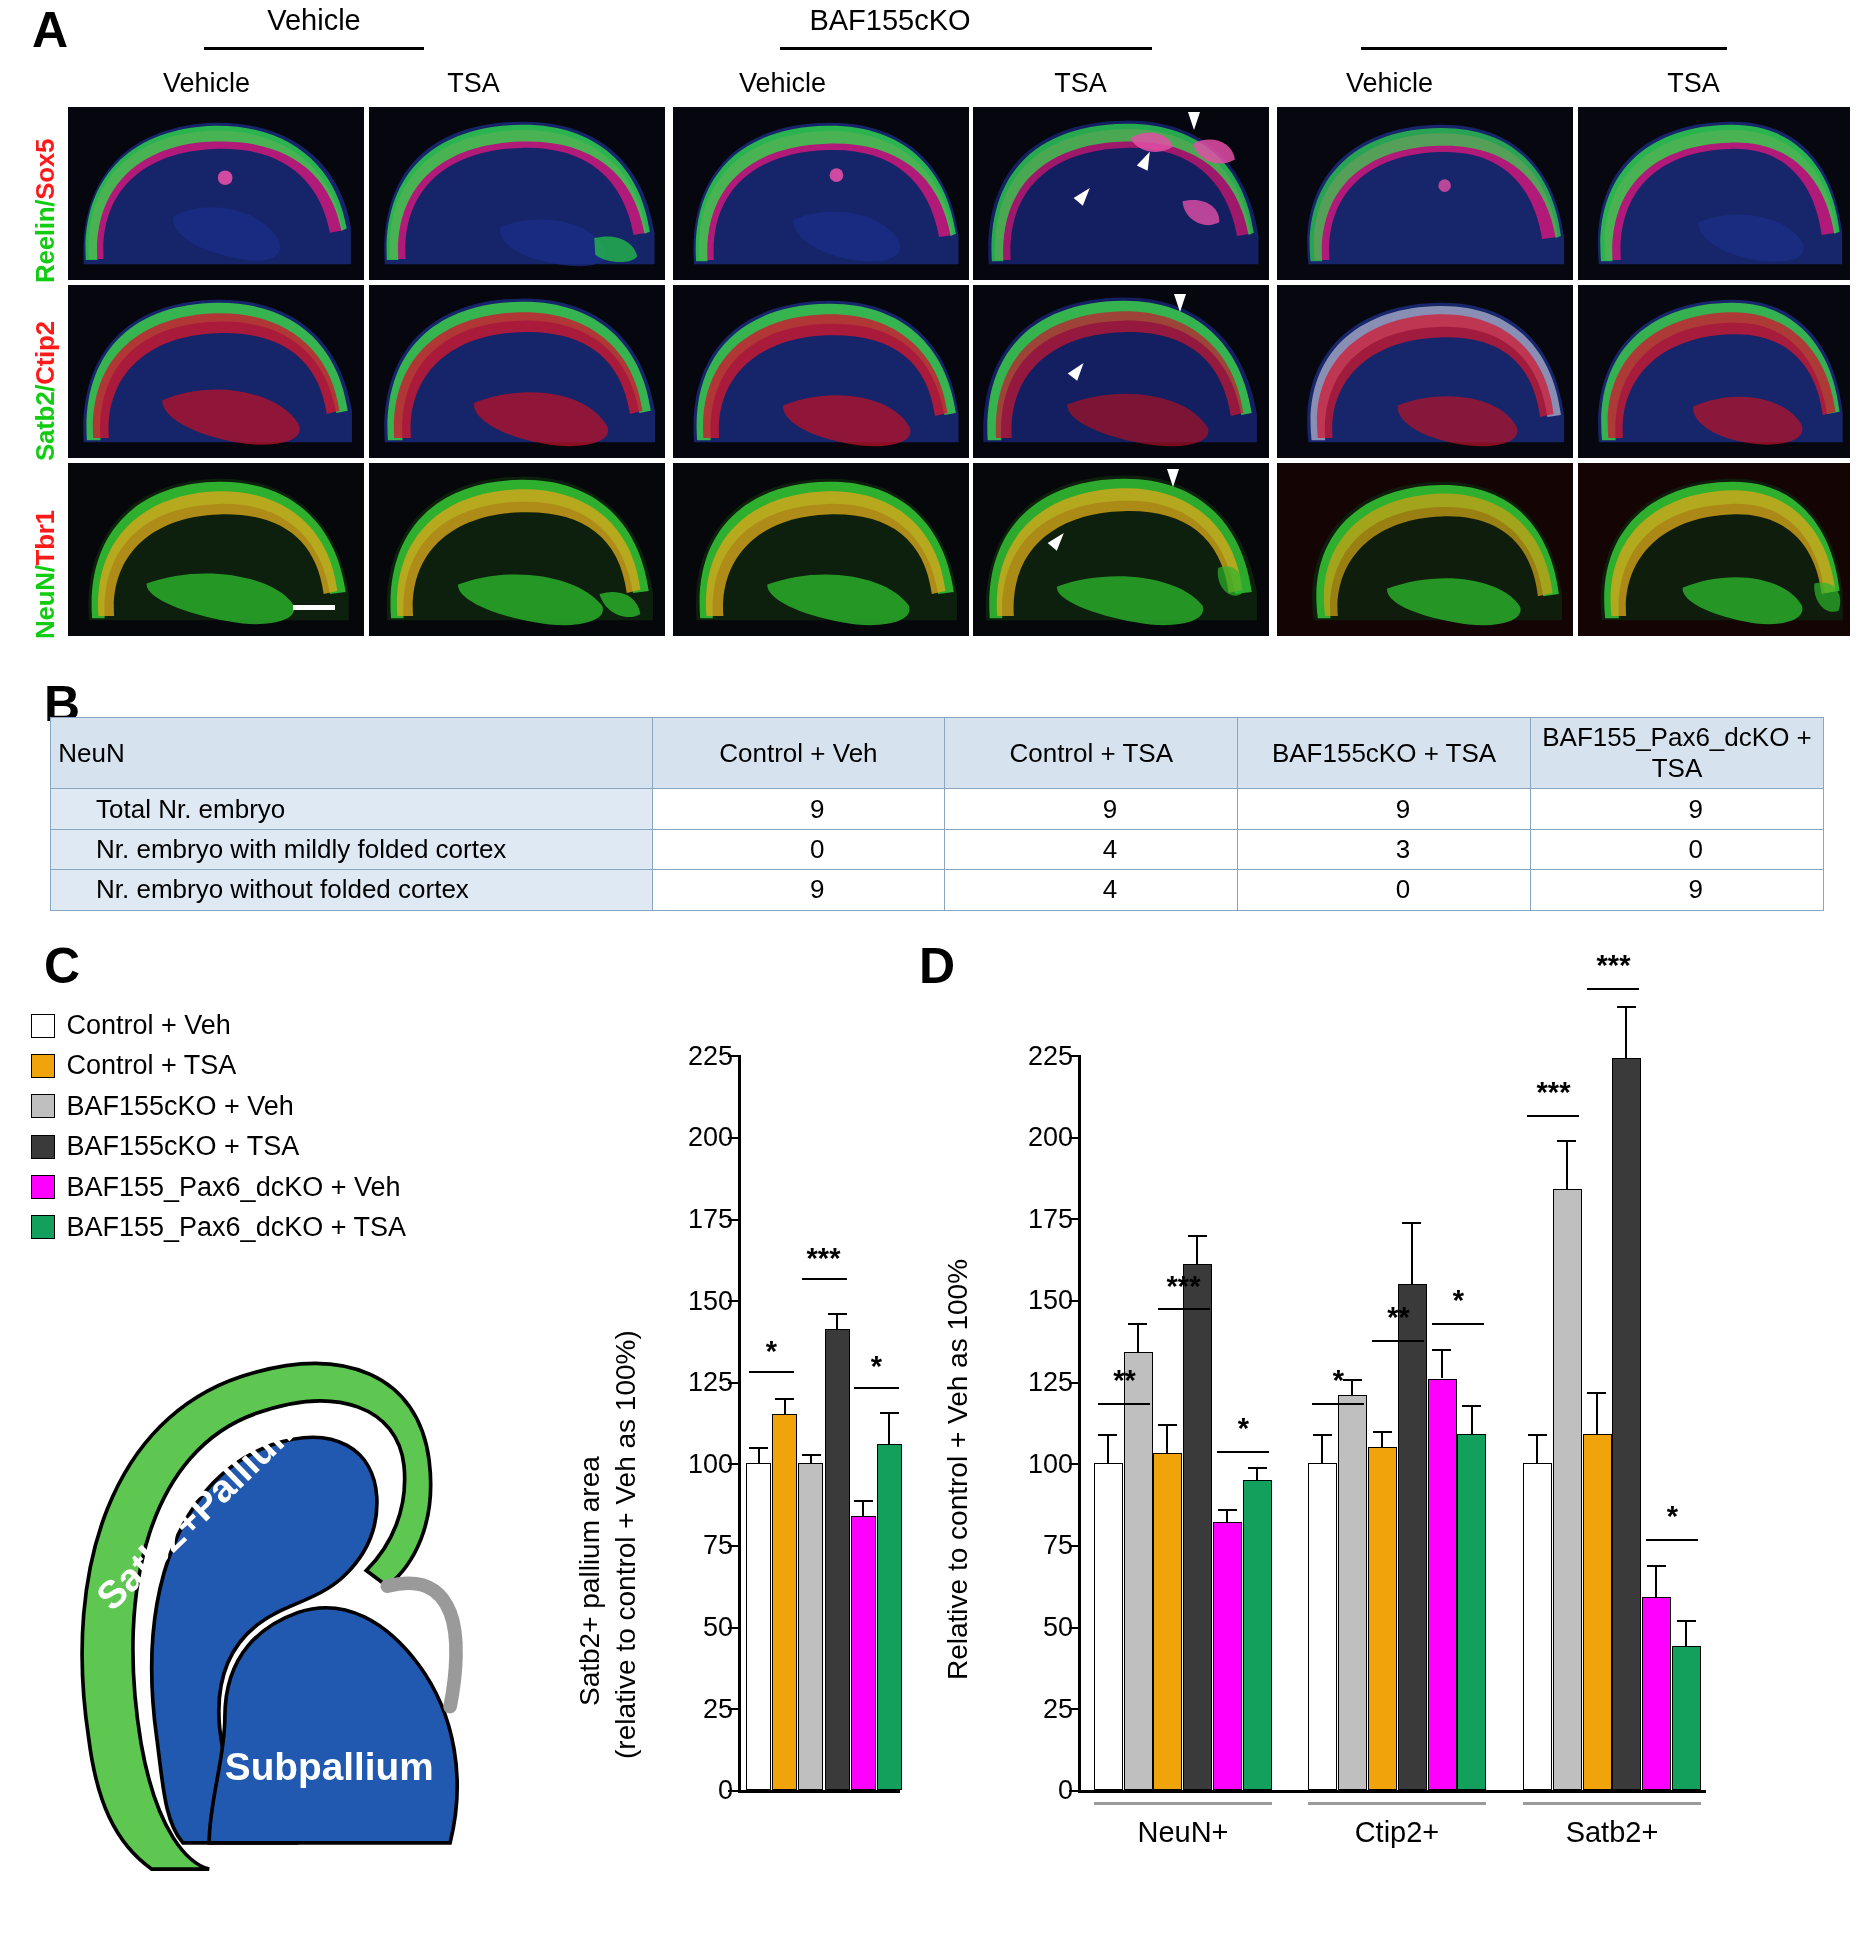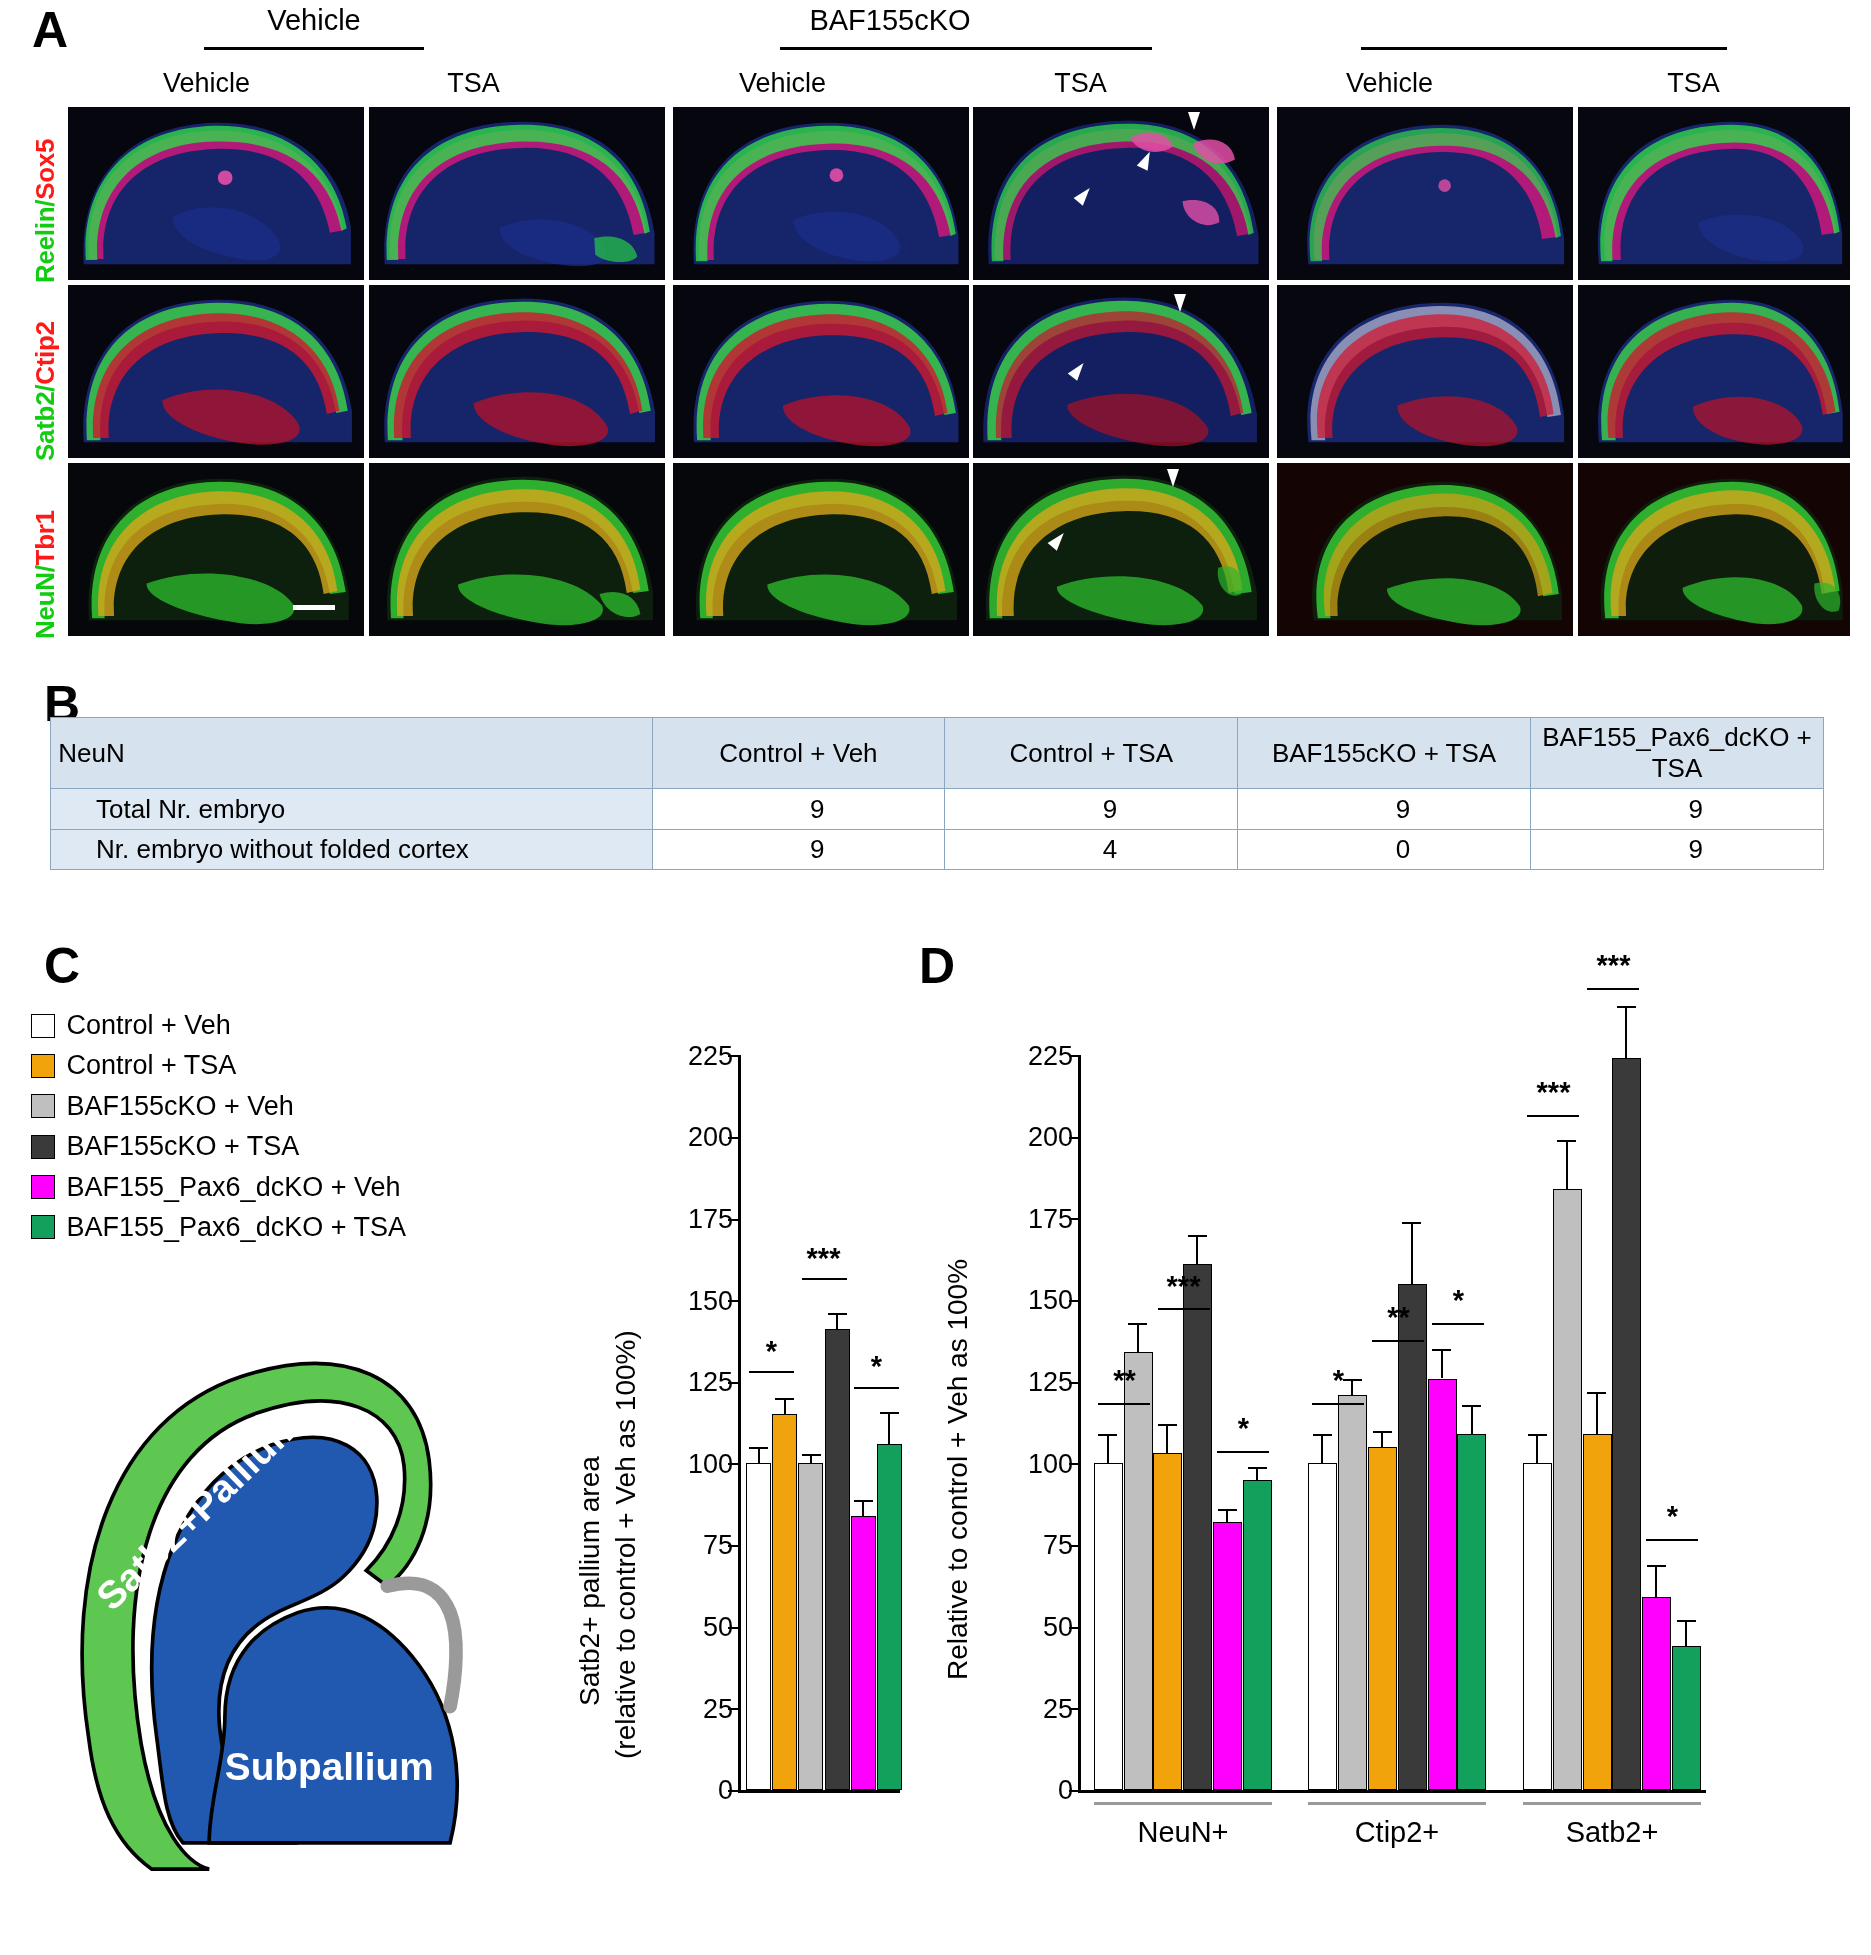--- a/index.html
+++ b/index.html
@@ -308,20 +308,27 @@
     </thead>
     <tbody>
       <tr>
         <td class="first">Total Nr. embryo</td>
         <td>9</td>
         <td>9</td>
         <td>9</td>
         <td>9</td>
       </tr>
       <tr>
+        <td class="first">Nr. embryo with mildly folded cortex</td>
+        <td>0</td>
+        <td>4</td>
+        <td>3</td>
+        <td>0</td>
+      </tr>
+      <tr>
         <td class="first">Nr. embryo without folded cortex</td>
         <td>9</td>
         <td>4</td>
         <td>0</td>
         <td>9</td>
       </tr>
     </tbody>
   </table>
 </div>
 

